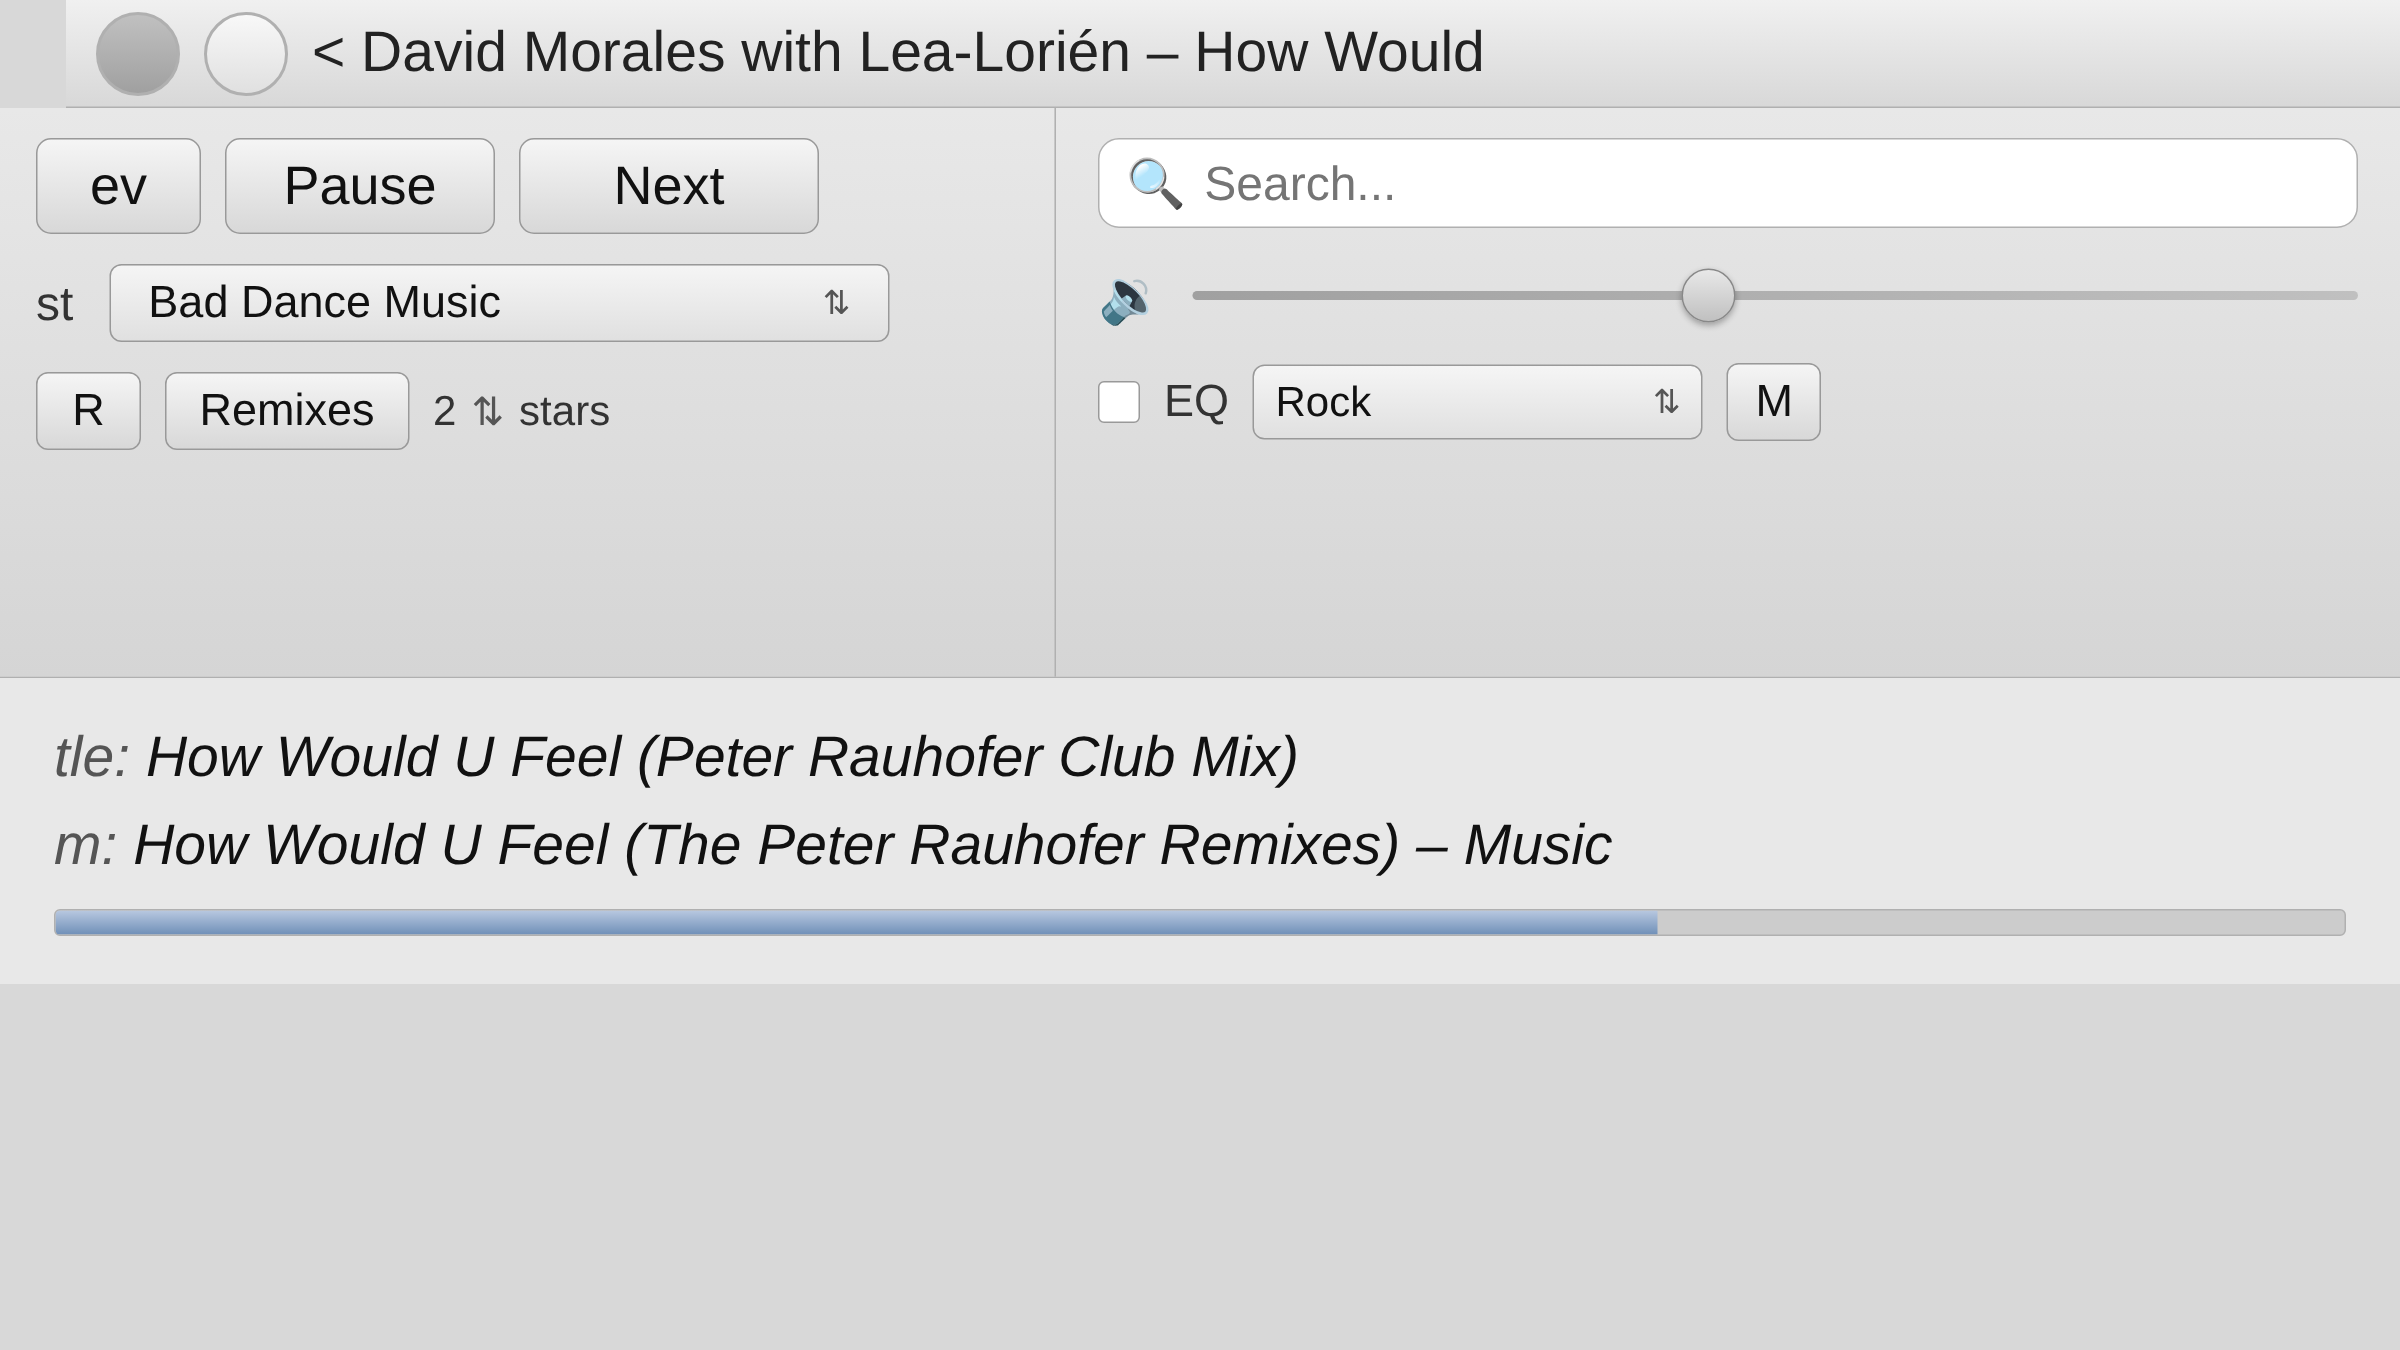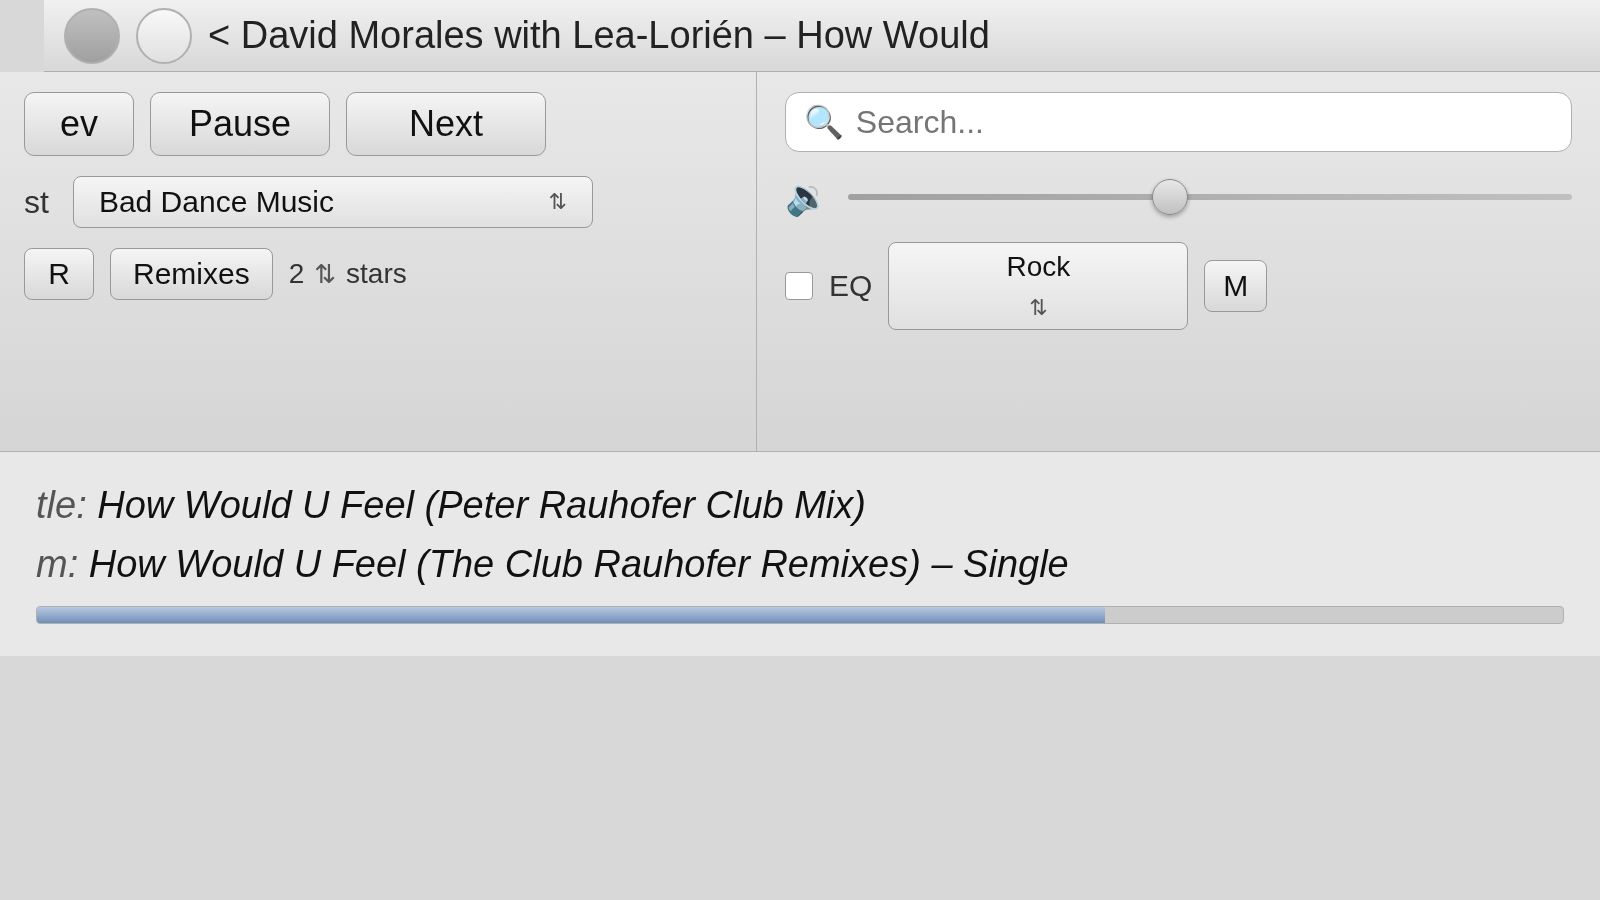--- a/index.html
+++ b/index.html
@@ -44,21 +44,21 @@
       overflow: hidden;
     }
 
     .main-controls {
       display: flex;
       height: 380px;
       border-bottom: 1px solid #b0b0b0;
     }
 
     .left-panel {
-      width: 757px;
+      width: 704px;
       flex-shrink: 0;
       background: linear-gradient(180deg, #e8e8e8 0%, #d5d5d5 100%);
       border-right: 1px solid #b0b0b0;
       padding: 20px 24px;
       display: flex;
       flex-direction: column;
       gap: 20px;
     }
 
     .transport-row {
@@ -259,21 +259,20 @@
       background: linear-gradient(180deg, #f5f5f5 0%, #e0e0e0 100%);
       font-size: 28px;
       color: #111;
       padding: 8px 14px;
       display: flex;
       align-items: center;
       justify-content: space-between;
       gap: 12px;
       cursor: pointer;
       min-width: 300px;
-      flex-direction: column;
     }
 
     .m-btn {
       border: 1.5px solid #999;
       border-radius: 8px;
       background: linear-gradient(180deg, #f5f5f5 0%, #d8d8d8 100%);
       font-size: 30px;
       font-weight: 500;
       color: #111;
       cursor: pointer;
@@ -387,18 +386,18 @@
 
 </div>
 
 <div class="info-panel">
   <div class="info-row">
     <span class="info-label">tle:</span>
     <span class="info-value">How Would U Feel (Peter Rauhofer Club Mix)</span>
   </div>
   <div class="info-row">
     <span class="info-label">m:</span>
-    <span class="info-value">How Would U Feel (The Club Rauhofer Remixes) – Single</span>
+    <span class="info-value">How Would U Feel (The Peter Rauhofer Remixes) – Music</span>
   </div>
   <div class="progress-bar-container">
     <div class="progress-bar-fill" style="width: 70%;"></div>
   </div>
 </div>
 
 </body></html>

